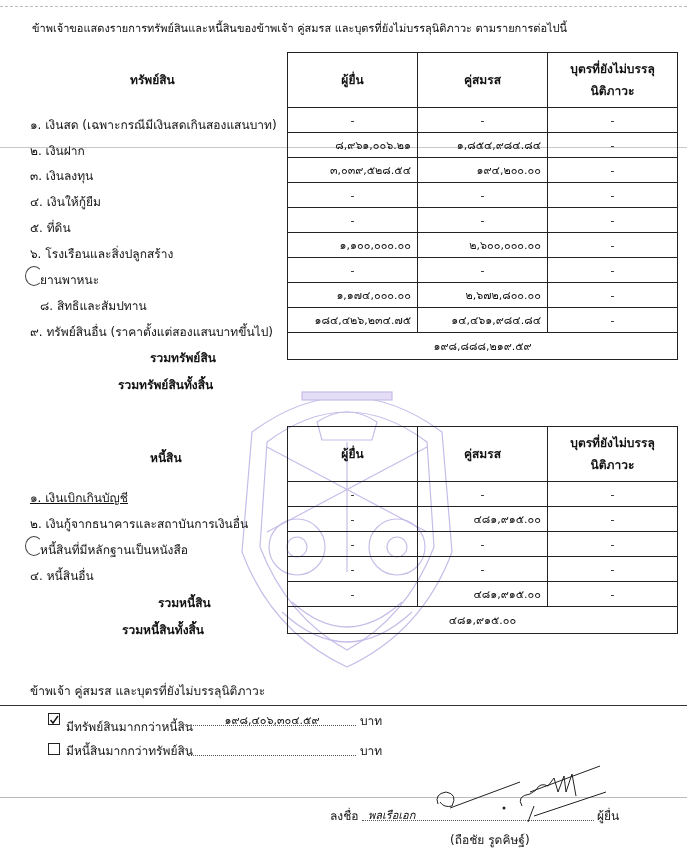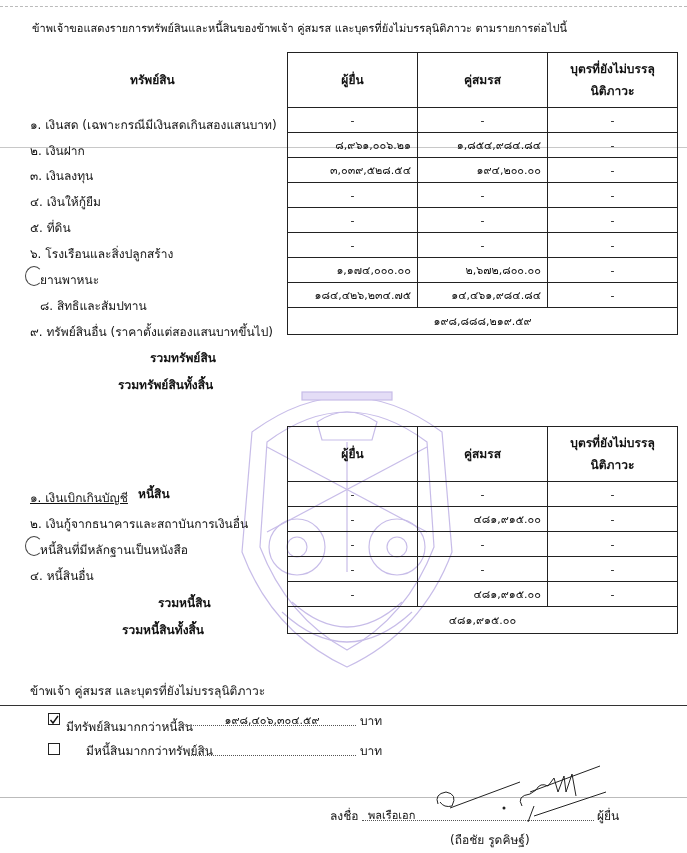--- a/index.html
+++ b/index.html
@@ -93,41 +93,46 @@
         <td>-</td>
         <td>-</td>
         <td>-</td>
       </tr>
   <tr>
         <td>-</td>
         <td>-</td>
         <td>-</td>
       </tr>
   <tr>
+        <td class="num">๑,๑๐๐,๐๐๐.๐๐</td>
+        <td class="num">๒,๖๐๐,๐๐๐.๐๐</td>
+        <td>-</td>
+      </tr>
+  <tr>
         <td>-</td>
         <td>-</td>
         <td>-</td>
       </tr>
   <tr>
         <td class="num">๑,๑๗๔,๐๐๐.๐๐</td>
         <td class="num">๒,๖๗๒,๘๐๐.๐๐</td>
         <td>-</td>
       </tr>
   <tr>
         <td class="num">๑๘๔,๔๒๖,๒๓๔.๗๕</td>
         <td class="num">๑๔,๔๖๑,๙๘๔.๘๔</td>
         <td>-</td>
       </tr>
   <tr>
         <td colspan="3" style="height:26px;">๑๙๘,๘๘๘,๒๑๙.๕๙</td>
       </tr>
 </tbody>
   </table>
 
-<div class="label-bold" style="left:138px;top:448px;margin-top:36px;">หนี้สิน</div>
+<div class="label-bold" style="left:150px;top:448px;">หนี้สิน</div>
 <div class="label" style="left:30px;top:488px;text-decoration:underline;">๑. เงินเบิกเกินบัญชี</div>
 <div class="label" style="left:30px;top:514px;">๒. เงินกู้จากธนาคารและสถาบันการเงินอื่น</div>
 <div class="circle" style="left:25px;top:536px;"></div>
 <div class="label" style="left:40px;top:540px;">หนี้สินที่มีหลักฐานเป็นหนังสือ</div>
 <div class="label" style="left:30px;top:566px;">๔. หนี้สินอื่น</div>
 <div class="label-bold" style="left:158px;top:593px;">รวมหนี้สิน</div>
 <div class="label-bold" style="left:122px;top:620px;">รวมหนี้สินทั้งสิ้น</div>
 
 <table class="grid" style="left:287px;top:426px;width:390px;">
   <colgroup>
@@ -177,26 +182,26 @@
 <div class="check" style="left:48px;top:713px;">
   <svg width="10" height="10" viewBox="0 0 10 10">
       <path d="M1.5 5 L4 8 L9 1" fill="none" stroke="#111" stroke-width="1.4"></path>
     </svg>
 </div>
 <div class="label" style="left:66px;top:717px;">มีทรัพย์สินมากกว่าหนี้สิน</div>
 <div class="dots" style="left:188px;top:711px;width:168px;">๑๙๘,๔๐๖,๓๐๔.๕๙</div>
 <div class="label" style="left:360px;top:711px;">บาท</div>
 
 <div class="check" style="left:48px;top:743px;"></div>
-<div class="label" style="left:66px;top:741px;margin-left:20px;">มีหนี้สินมากกว่าทรัพย์สิน</div>
+<div class="label" style="left:66px;top:741px;">มีหนี้สินมากกว่าทรัพย์สิน</div>
 <div class="dots" style="left:188px;top:741px;width:168px;"></div>
 <div class="label" style="left:360px;top:741px;">บาท</div>
 
 <div class="label" style="left:330px;top:806px;">ลงชื่อ</div>
-<div class="dots" style="left:362px;top:806px;width:232px;text-align:left;">
+<div class="dots" style="left:362px;top:806px;width:232px;text-align:left;font-style:italic;">
   <span style="margin-left:6px;">พลเรือเอก</span>
 </div>
 <svg class="abs" style="left:430px;top:762px;" width="200" height="60" viewBox="0 0 200 60">
   <g fill="none" stroke="#222" stroke-width="1">
     <path d="M8 42 Q4 32 16 30 Q28 32 22 44 Q14 46 10 40"></path>
     <line x1="20" y1="46" x2="90" y2="20"></line>
     <path d="M92 44 Q86 34 100 32 L106 28 Q110 20 118 24 L124 16 L128 30 L134 14 L136 30 L142 12 L146 34"></path>
     <line x1="100" y1="30" x2="170" y2="4"></line>
     <line x1="104" y1="54" x2="176" y2="30"></line>
     <line x1="104" y1="44" x2="98" y2="60"></line>

